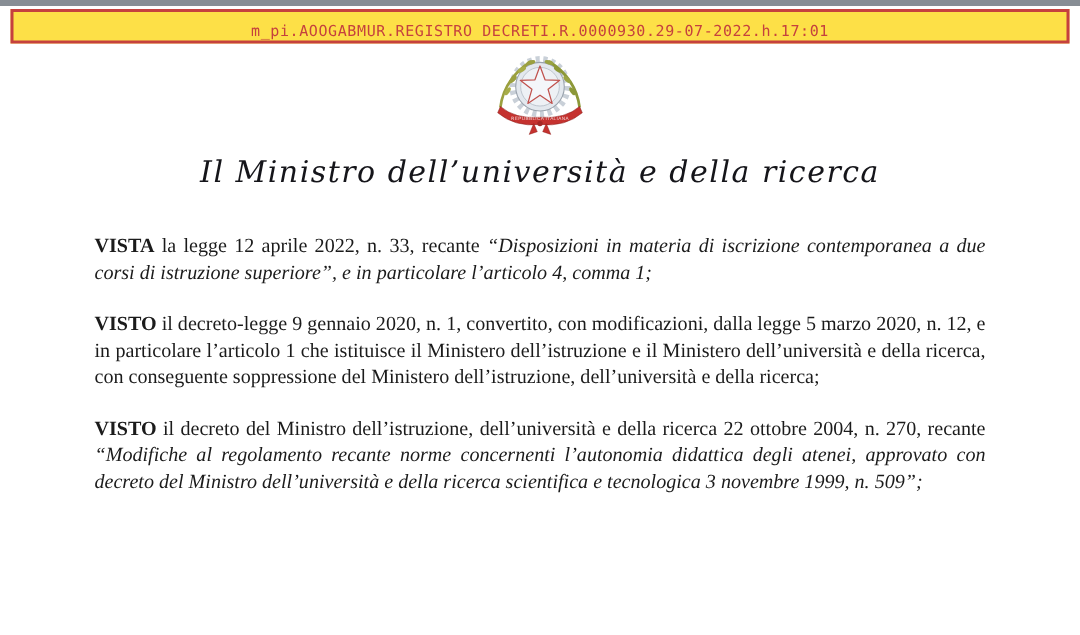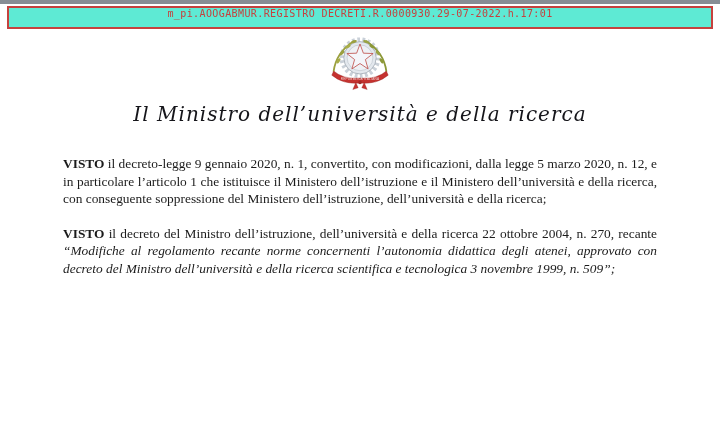--- a/index.html
+++ b/index.html
@@ -12,23 +12,23 @@
   }
   .top-strip {
     height: 4px;
     background: #878d94;
   }
   .protocol-box {
     margin: 2px 7px 0 7px;
     border: 2px solid #c5413e;
     height: 19px;
     display: flex;
-    align-items: flex-start;
+    align-items: flex-end;
     justify-content: center;
-    background: #5eead4;
+    background: #fde047;
   }
   .protocol-text {
     font-family: "DejaVu Sans Mono", "Liberation Mono", monospace;
     font-size: 10px;
     color: #c5413e;
     letter-spacing: 0.4px;
     white-space: nowrap;
   }
   .emblem-wrap {
     display: flex;
@@ -96,15 +96,16 @@
     <path d="M 53,84 L 48,96 L 57,93 Z" fill="#c5322f" stroke="#8e1f1d" stroke-width="0.5"></path>
     <path d="M 67,84 L 72,96 L 63,93 Z" fill="#c5322f" stroke="#8e1f1d" stroke-width="0.5"></path>
     <circle cx="60" cy="84" r="3" fill="#a52826"></circle>
     <text x="60" y="80.5" text-anchor="middle" font-size="5.2" fill="#f0d3d2" font-family="Liberation Sans, sans-serif" letter-spacing="0.4">REPUBBLICA ITALIANA</text>
   </svg>
 </div>
 
 <div class="ministry-title">Il Ministro dell’università e della ricerca</div>
 
 <div class="doc-body">
+    <p class="doc-paragraph"><span class="seg-bold">VISTA</span><span class="seg-normal"> la legge 12 aprile 2022, n. 33, recante </span><span class="seg-italic">“Disposizioni in materia di iscrizione contemporanea a due corsi di istruzione superiore”, e in particolare l’articolo 4, comma 1;</span></p>
     <p class="doc-paragraph"><span class="seg-bold">VISTO</span><span class="seg-normal"> il decreto-legge 9 gennaio 2020, n. 1, convertito, con modificazioni, dalla legge 5 marzo 2020, n. 12, e in particolare l’articolo 1 che istituisce il Ministero dell’istruzione e il Ministero dell’università e della ricerca, con conseguente soppressione del Ministero dell’istruzione, dell’università e della ricerca;</span></p>
     <p class="doc-paragraph"><span class="seg-bold">VISTO</span><span class="seg-normal"> il decreto del Ministro dell’istruzione, dell’università e della ricerca 22 ottobre 2004, n. 270, recante </span><span class="seg-italic">“Modifiche al regolamento recante norme concernenti l’autonomia didattica degli atenei, approvato con decreto del Ministro dell’università e della ricerca scientifica e tecnologica 3 novembre 1999, n. 509”;</span></p>
   </div>
 
 </body></html>

